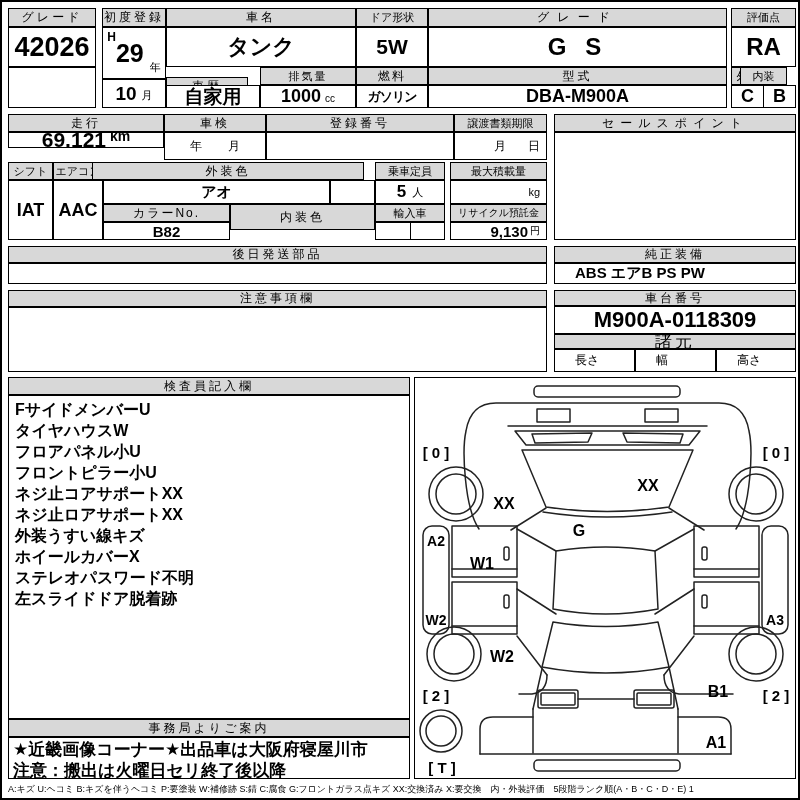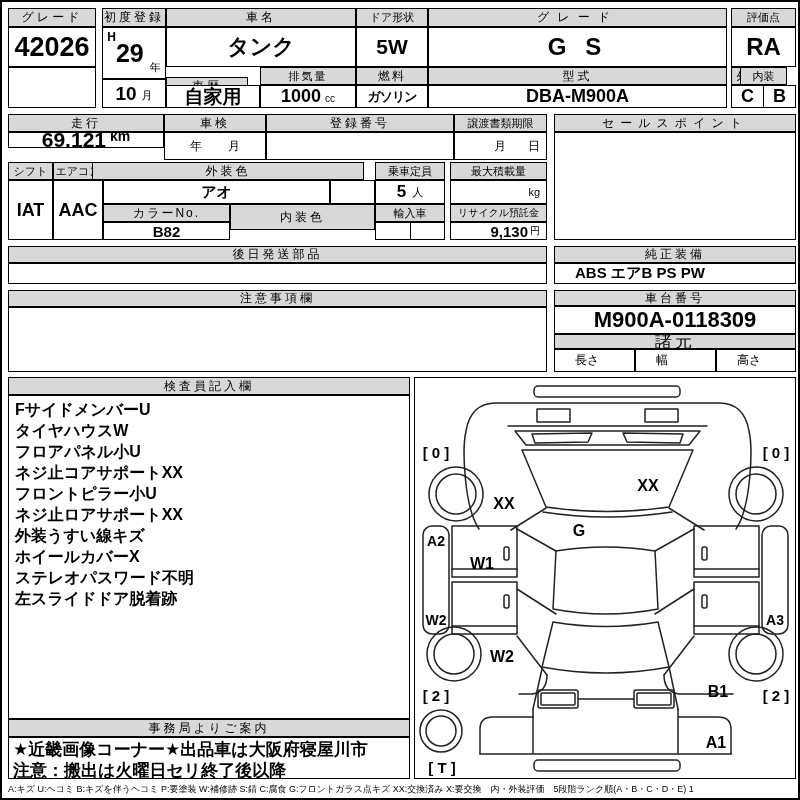--- a/index.html
+++ b/index.html
@@ -135,22 +135,22 @@
   <div class="cell hdr" style="left:552px;top:332px;width:242px;height:15px;font-size:17px;">諸元</div>
   <div class="cell plain left" style="left:552px;top:347px;width:81px;height:23px;">長さ</div>
   <div class="cell plain left" style="left:633px;top:347px;width:81px;height:23px;">幅</div>
   <div class="cell plain left" style="left:714px;top:347px;width:80px;height:23px;">高さ</div>
 
   <div class="cell hdr" style="left:6px;top:375px;width:402px;height:18px;">検査員記入欄</div>
   <div class="cell list" style="left:6px;top:393px;width:402px;height:324px;">
     <div>FサイドメンバーU</div>
     <div>タイヤハウスW</div>
     <div>フロアパネル小U</div>
+    <div>フロントピラー小U</div>
     <div>ネジ止コアサポートXX</div>
-    <div>フロントピラー小U</div>
     <div>ネジ止ロアサポートXX</div>
     <div>外装うすい線キズ</div>
     <div>ホイールカバーX</div>
     <div>ステレオパスワード不明</div>
     <div>左スライドドア脱着跡</div>
   </div>
 
   <div class="cell hdr" style="left:6px;top:717px;width:402px;height:18px;">事務局よりご案内</div>
   <div class="cell list office" style="left:6px;top:735px;width:402px;height:42px;padding:1px 4px;">
     <div>★近畿画像コーナー★出品車は大阪府寝屋川市</div>

